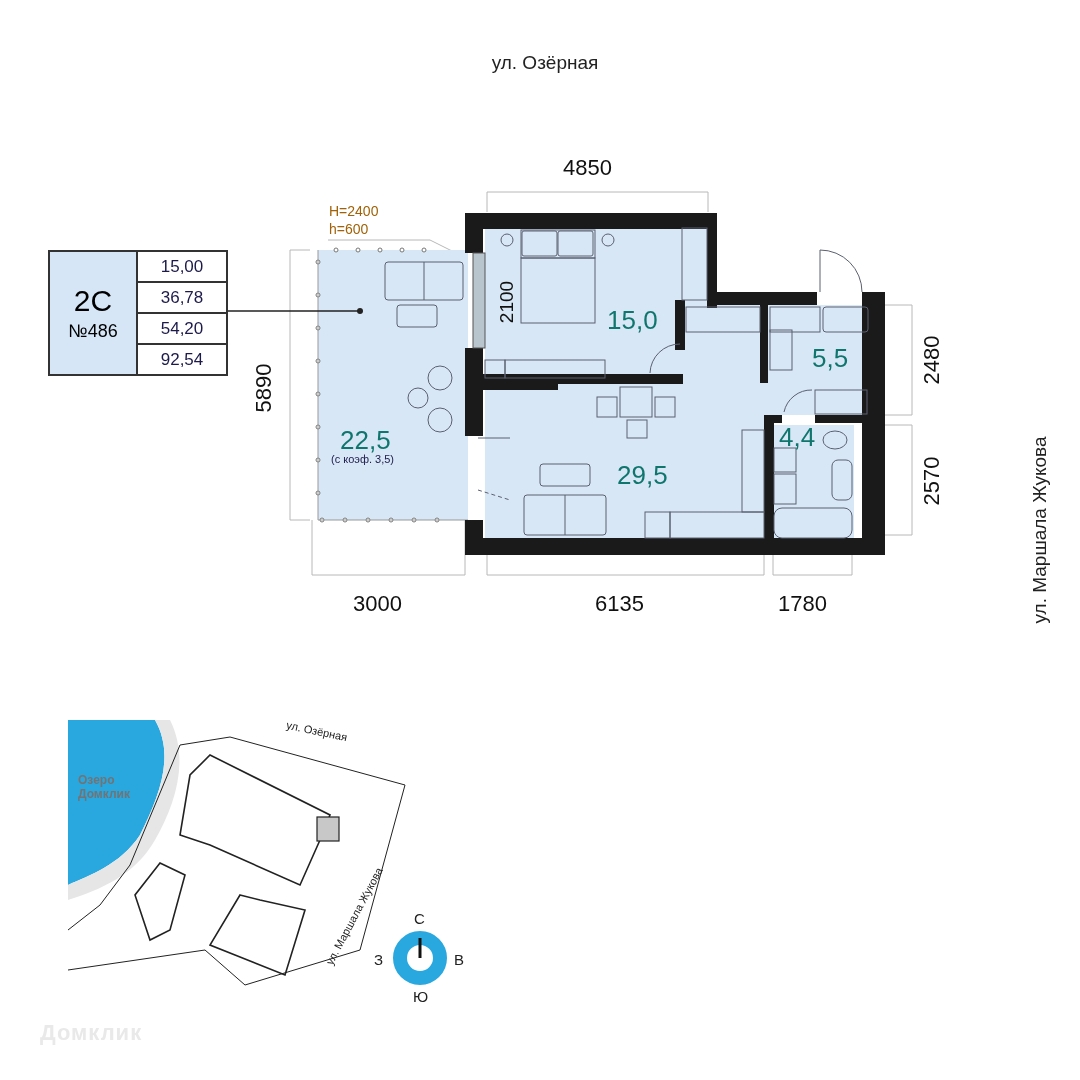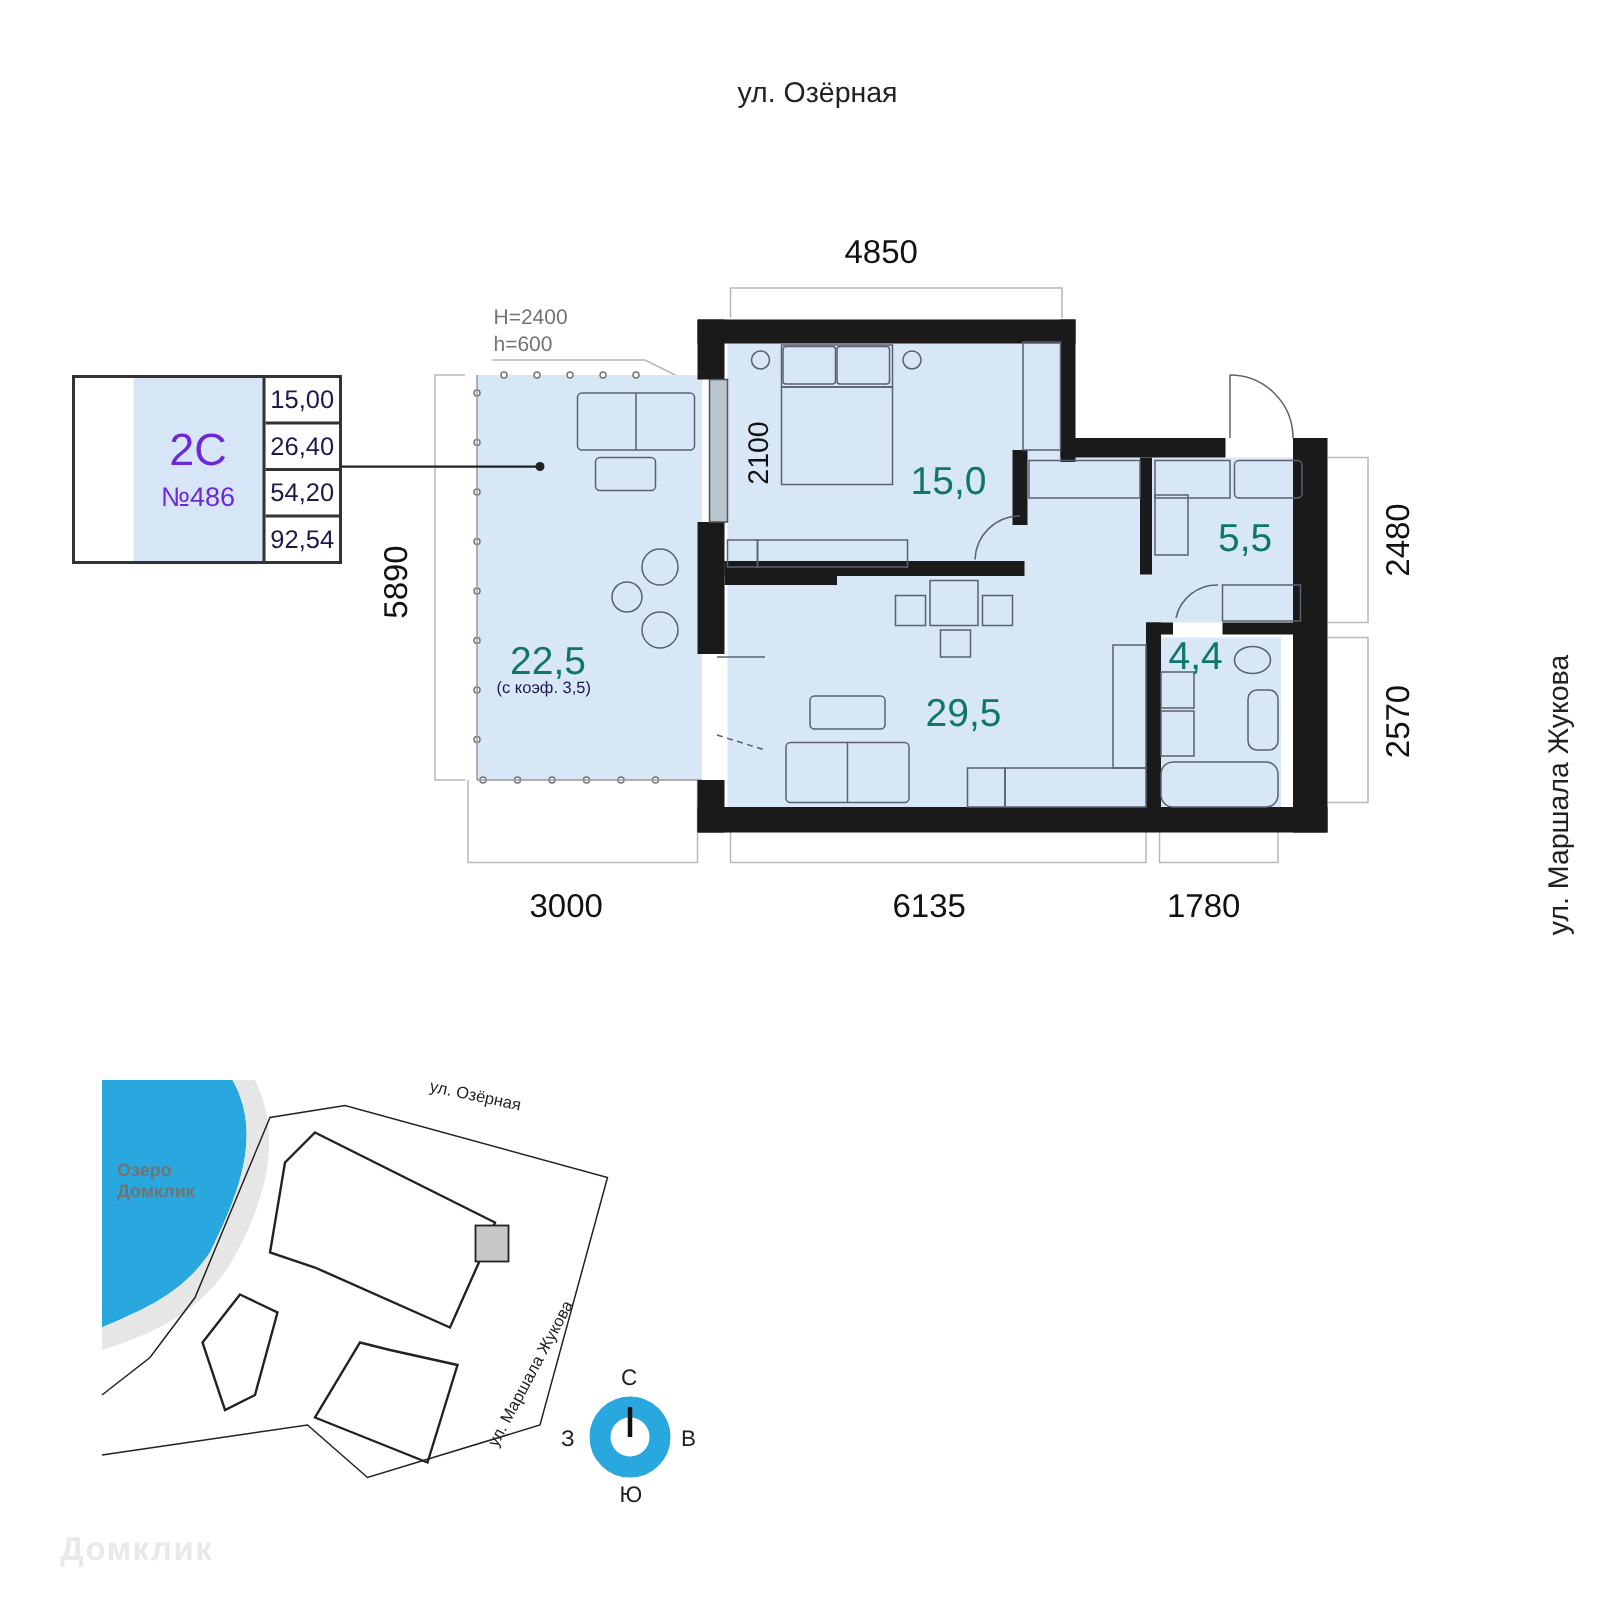--- a/index.html
+++ b/index.html
@@ -6,29 +6,29 @@
   body { width: 1080px; height: 1080px; position: relative; overflow: hidden;
          font-family: "Liberation Sans", "DejaVu Sans", sans-serif; color: #1a1a1a; }
   .abs { position: absolute; }
   .street-top { left: 0; width: 1090px; top: 52px; text-align: center; font-size: 19px; color: #222; }
   .street-right { left: 1040px; top: 530px; font-size: 19px; color: #222;
                   transform: translate(-50%, -50%) rotate(-90deg); white-space: nowrap; }
   .dim { font-size: 22px; color: #111; }
   .dim-v { transform: translate(-50%, -50%) rotate(-90deg); white-space: nowrap; }
   .info { left: 48px; top: 250px; width: 176px; height: 122px; border: 2px solid #333; display: flex; background:#fff; }
   .info-left { width: 86px; background: #d6e6f6; border-right: 2px solid #333; display: flex; flex-direction: column;
-               align-items: center; justify-content: center; color: #6d28d9; margin-left: 39px; }
+               align-items: center; justify-content: center; color: #000000; }
   .info-type { font-size: 30px; line-height: 32px; }
   .info-num { font-size: 18px; margin-top: 4px; }
   .info-right { flex: 1; display: flex; flex-direction: column; }
   .info-cell { flex: 1; display: flex; align-items: center; justify-content: center; font-size: 17px; color:#1c1a4a;
                border-bottom: 2px solid #333; }
   .info-cell:last-child { border-bottom: none; }
   .room-area { font-size: 26px; color: #0f766e; }
-  .note-sm { font-size: 14px; color: #737373; line-height: 16px; }
+  .note-sm { font-size: 14px; color: #a16207; line-height: 16px; }
   .coef { font-size: 11px; color: #1c1a4a; }
   .watermark { left: 40px; top: 1020px; font-size: 22px; color: #e9e9e9; font-weight: bold; letter-spacing: 1px; }
   .map-label { font-size: 11px; color: #222; }
   .lake-label { font-size: 12px; color: #737373; font-weight: bold; line-height: 14px; }
   .compass-l { font-size: 15px; color: #222; }
 </style>
 </head>
 <body>
 
 <div class="abs street-top">ул. Озёрная</div>
@@ -152,21 +152,21 @@
   <circle cx="360" cy="311" r="3" fill="#222"></circle>
 </svg>
 
 <div class="abs info">
   <div class="info-left">
     <div class="info-type">2С</div>
     <div class="info-num">№486</div>
   </div>
   <div class="info-right">
     <div class="info-cell">15,00</div>
-    <div class="info-cell">26,40</div>
+    <div class="info-cell">36,78</div>
     <div class="info-cell">54,20</div>
     <div class="info-cell">92,54</div>
   </div>
 </div>
 
 <div class="abs note-sm" style="left:329px;top:203px">H=2400</div>
 <div class="abs note-sm" style="left:329px;top:221px">h=600</div>
 
 <div class="abs dim" style="left:563px;top:155px">4850</div>
 <div class="abs dim dim-v" style="left:264px;top:388px">5890</div>

